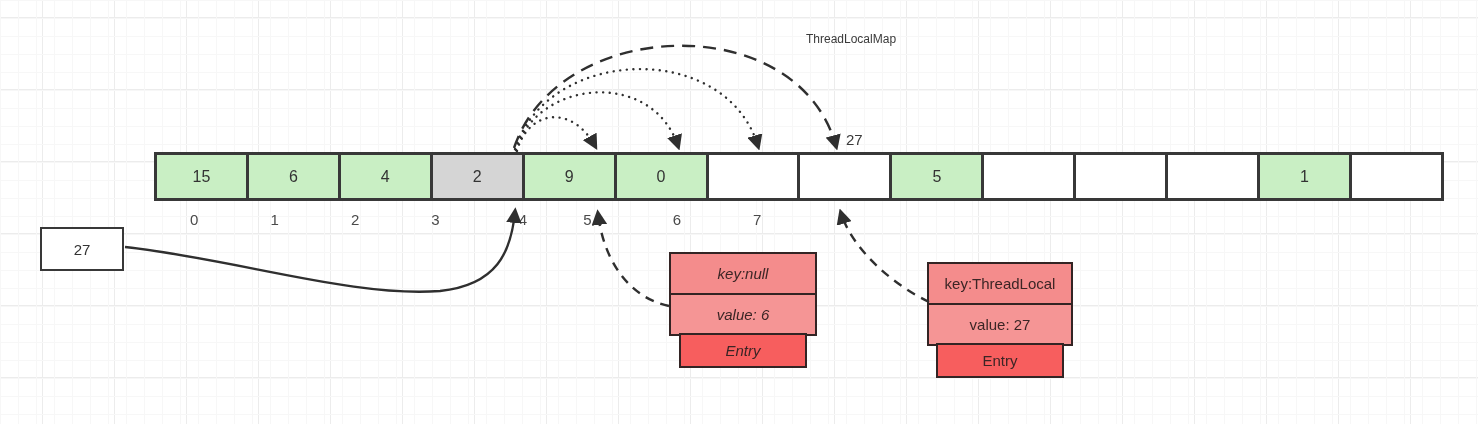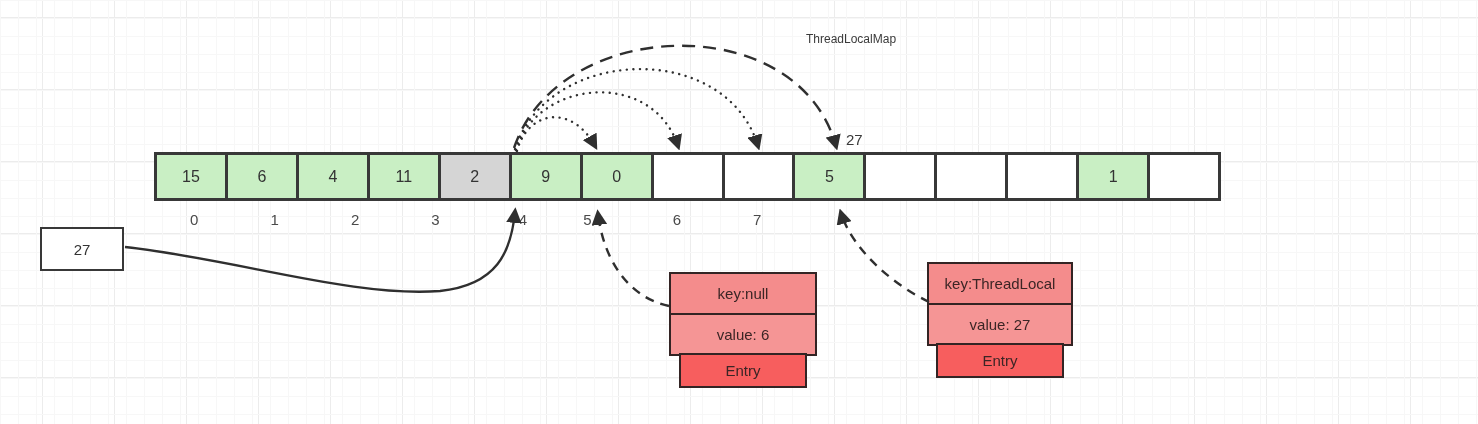--- a/index.html
+++ b/index.html
@@ -14,21 +14,21 @@
       linear-gradient(90deg, #ececec 1px, transparent 1px);
     background-size:18px 18px,18px 18px,72px 72px,72px 72px;
     background-position:0 0,0 0,42px 17px,42px 17px;
   }
   .diagram-title{
     position:absolute;left:806px;top:32px;
     font-size:12px;color:#3a3a3a;white-space:nowrap;
   }
   
   .hash-array{
-    position:absolute;left:154px;top:152px;width:1067px;height:49px;
+    position:absolute;left:154px;top:152px;width:1290px;height:49px;
     display:flex;box-sizing:border-box;
   }
   .cell{
     flex:1;box-sizing:border-box;border:3px solid var(--cellBorder);
     margin-left:-3px;display:flex;align-items:center;justify-content:center;
     font-size:16px;color:#333333;
   }
   .cell:first-child{margin-left:0;}
   .cell.occupied{background:var(--green);}
   .cell.stale{background:var(--gray);}
@@ -51,37 +51,36 @@
   
   .entry{position:absolute;width:148px;}
   .entry .row{
     box-sizing:border-box;border:2.5px solid var(--entryBorder);
     display:flex;align-items:center;justify-content:center;
     font-size:15px;color:#3b2525;
   }
   .entry .row-key{height:43px;background:var(--entryKeyFill);}
   .entry .row-value{height:43px;margin-top:-2.5px;background:var(--entryValueFill);}
   .entry .row-tag{height:35px;width:128px;margin:-2.5px auto 15px auto;background:var(--entryTagFill);}
-  .entry-null{left:669px;top:272px;}
+  .entry-null{left:669px;top:252px;font-style:italic;}
   .entry-threadlocal{left:927px;top:262px;width:146px;}
   
   .arrows{position:absolute;left:0;top:0;pointer-events:none;}
 </style>
 </head>
 <body>
 
 <div class="canvas">
 
   <div class="diagram-title">ThreadLocalMap</div>
 
   <div class="hash-array">
       <div class="cell occupied">15</div>
       <div class="cell occupied">6</div>
       <div class="cell occupied">4</div>
-      <div class="cell occupied">11</div>
       <div class="cell stale">2</div>
       <div class="cell occupied">9</div>
       <div class="cell occupied">0</div>
       <div class="cell empty"></div>
       <div class="cell empty"></div>
       <div class="cell occupied">5</div>
       <div class="cell empty"></div>
       <div class="cell empty"></div>
       <div class="cell empty"></div>
       <div class="cell occupied">1</div>

